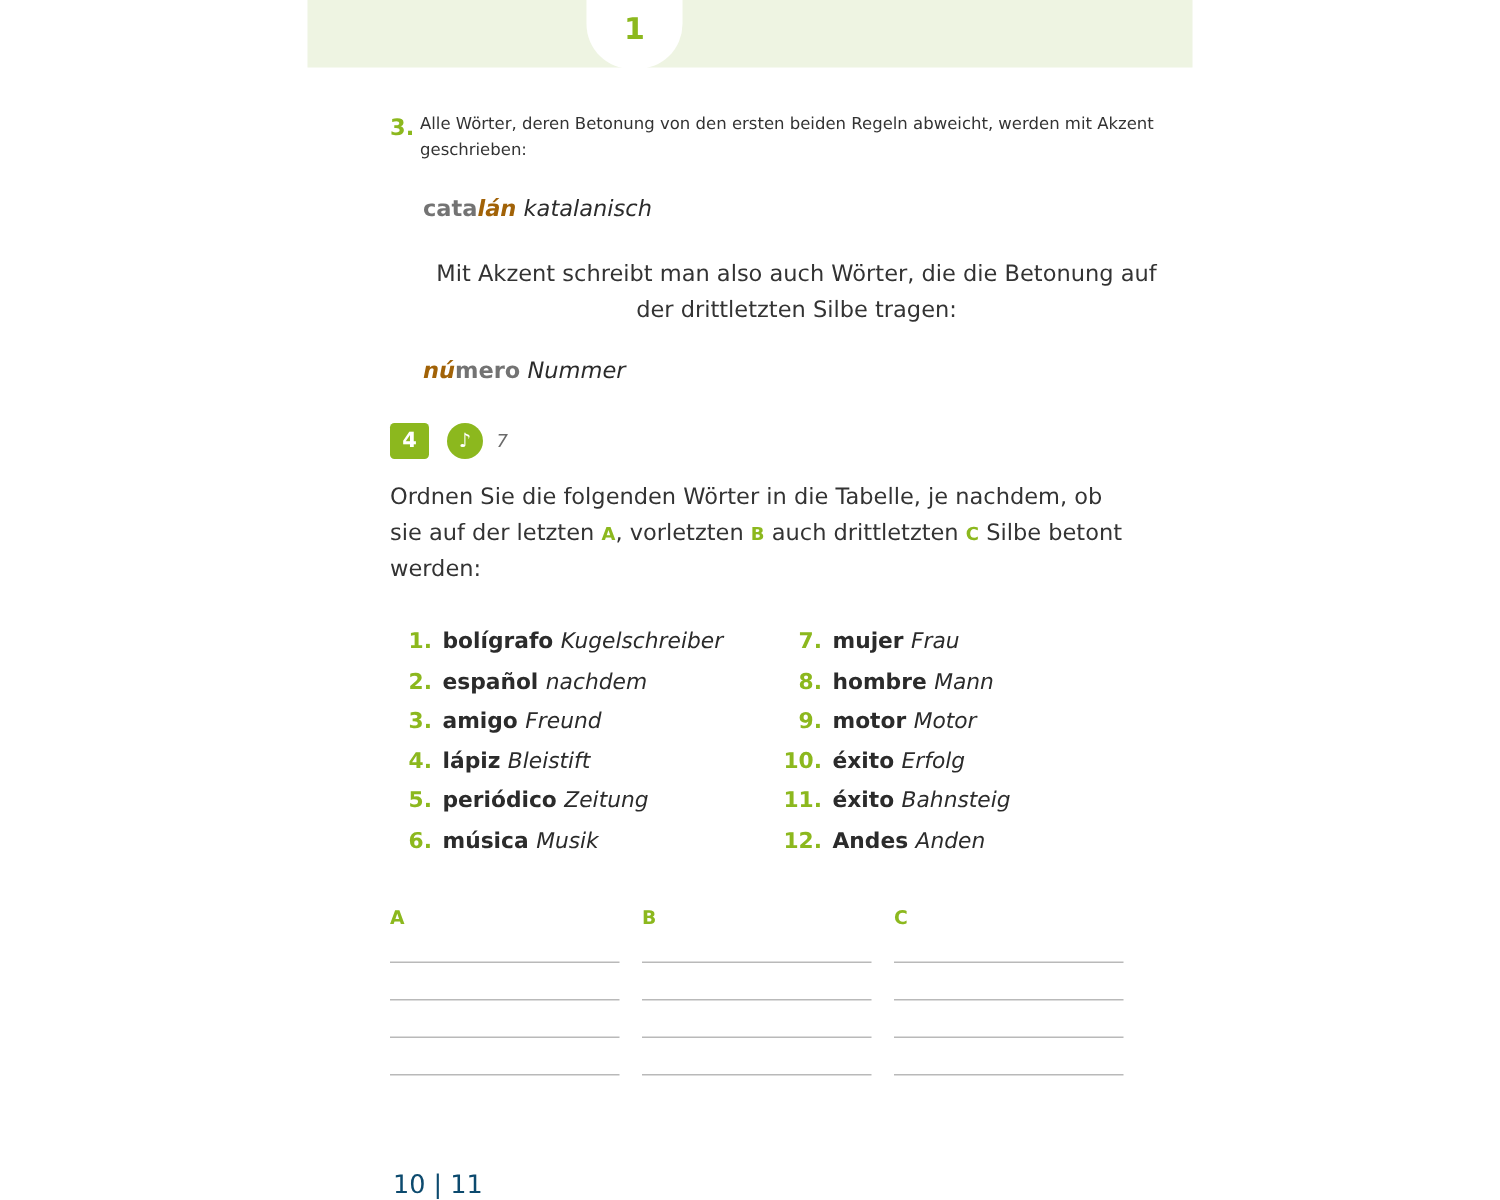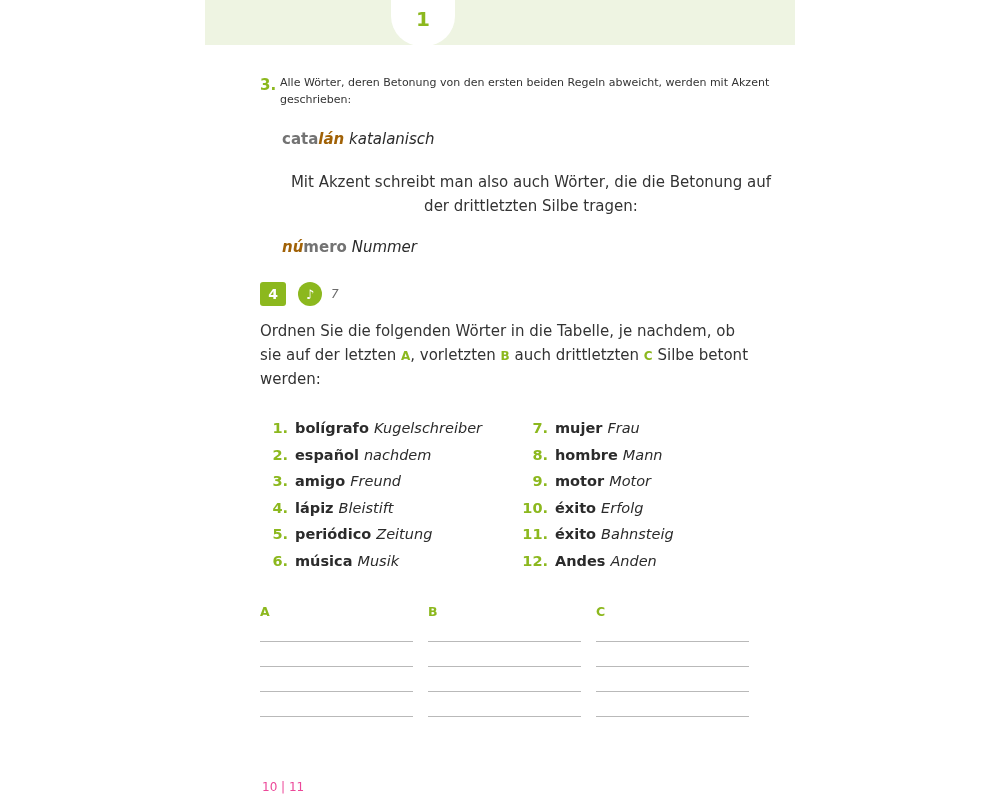--- a/index.html
+++ b/index.html
@@ -190,22 +190,22 @@
     width: 153px;
     height: 1px;
     background: #b9b9b9;
   }
 
   
   .footer {
     position: absolute;
     left: 262px;
     top: 780px;
-    font-size: 12px;
-    color: #ec4899;
+    font-size: 17px;
+    color: #0c4a6e;
   }
 </style>
 </head>
 <body>
 
 <div class="header-band">
   <div class="header-tab">
     <div class="header-number">1</div>
   </div>
 </div>

